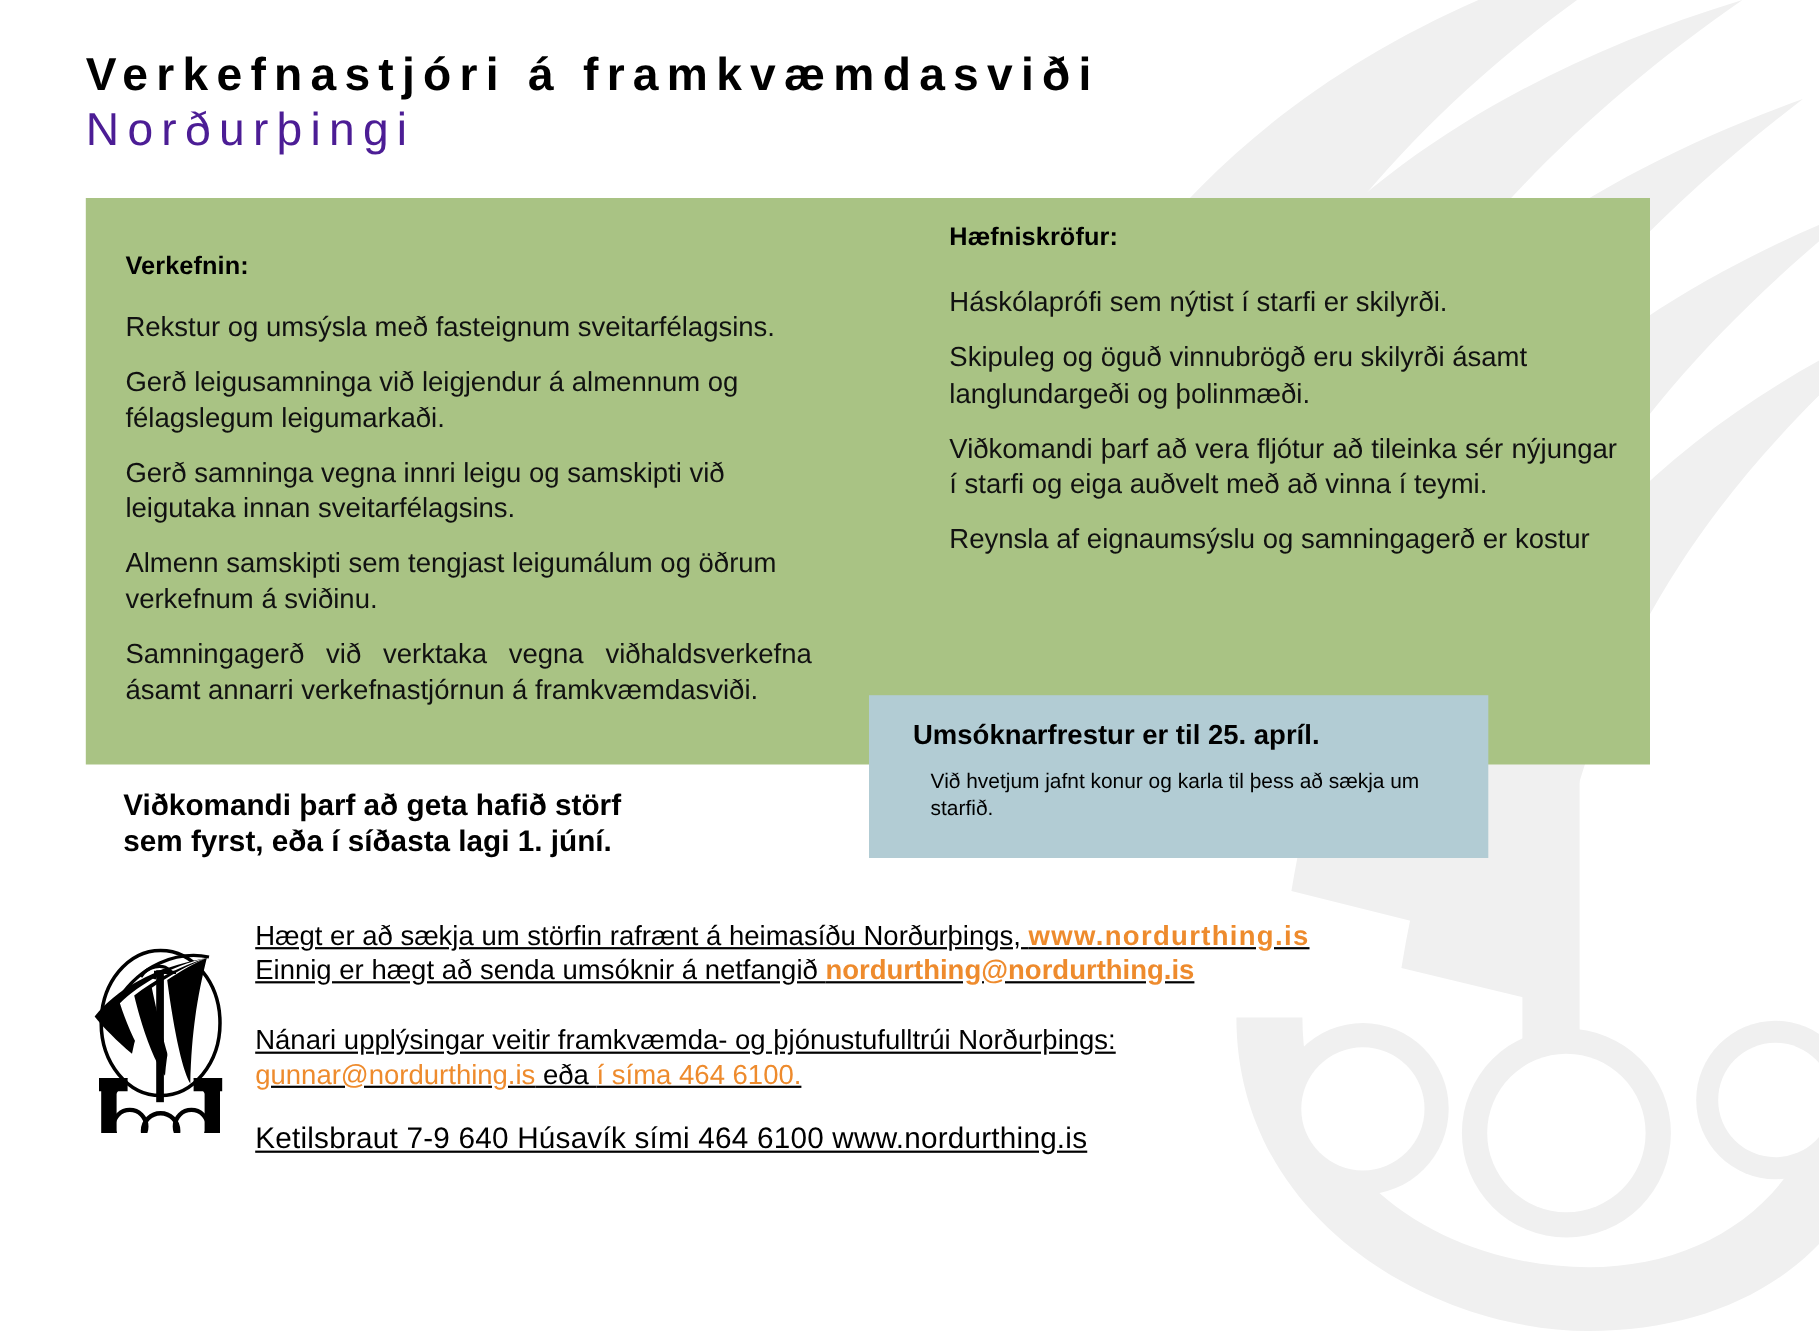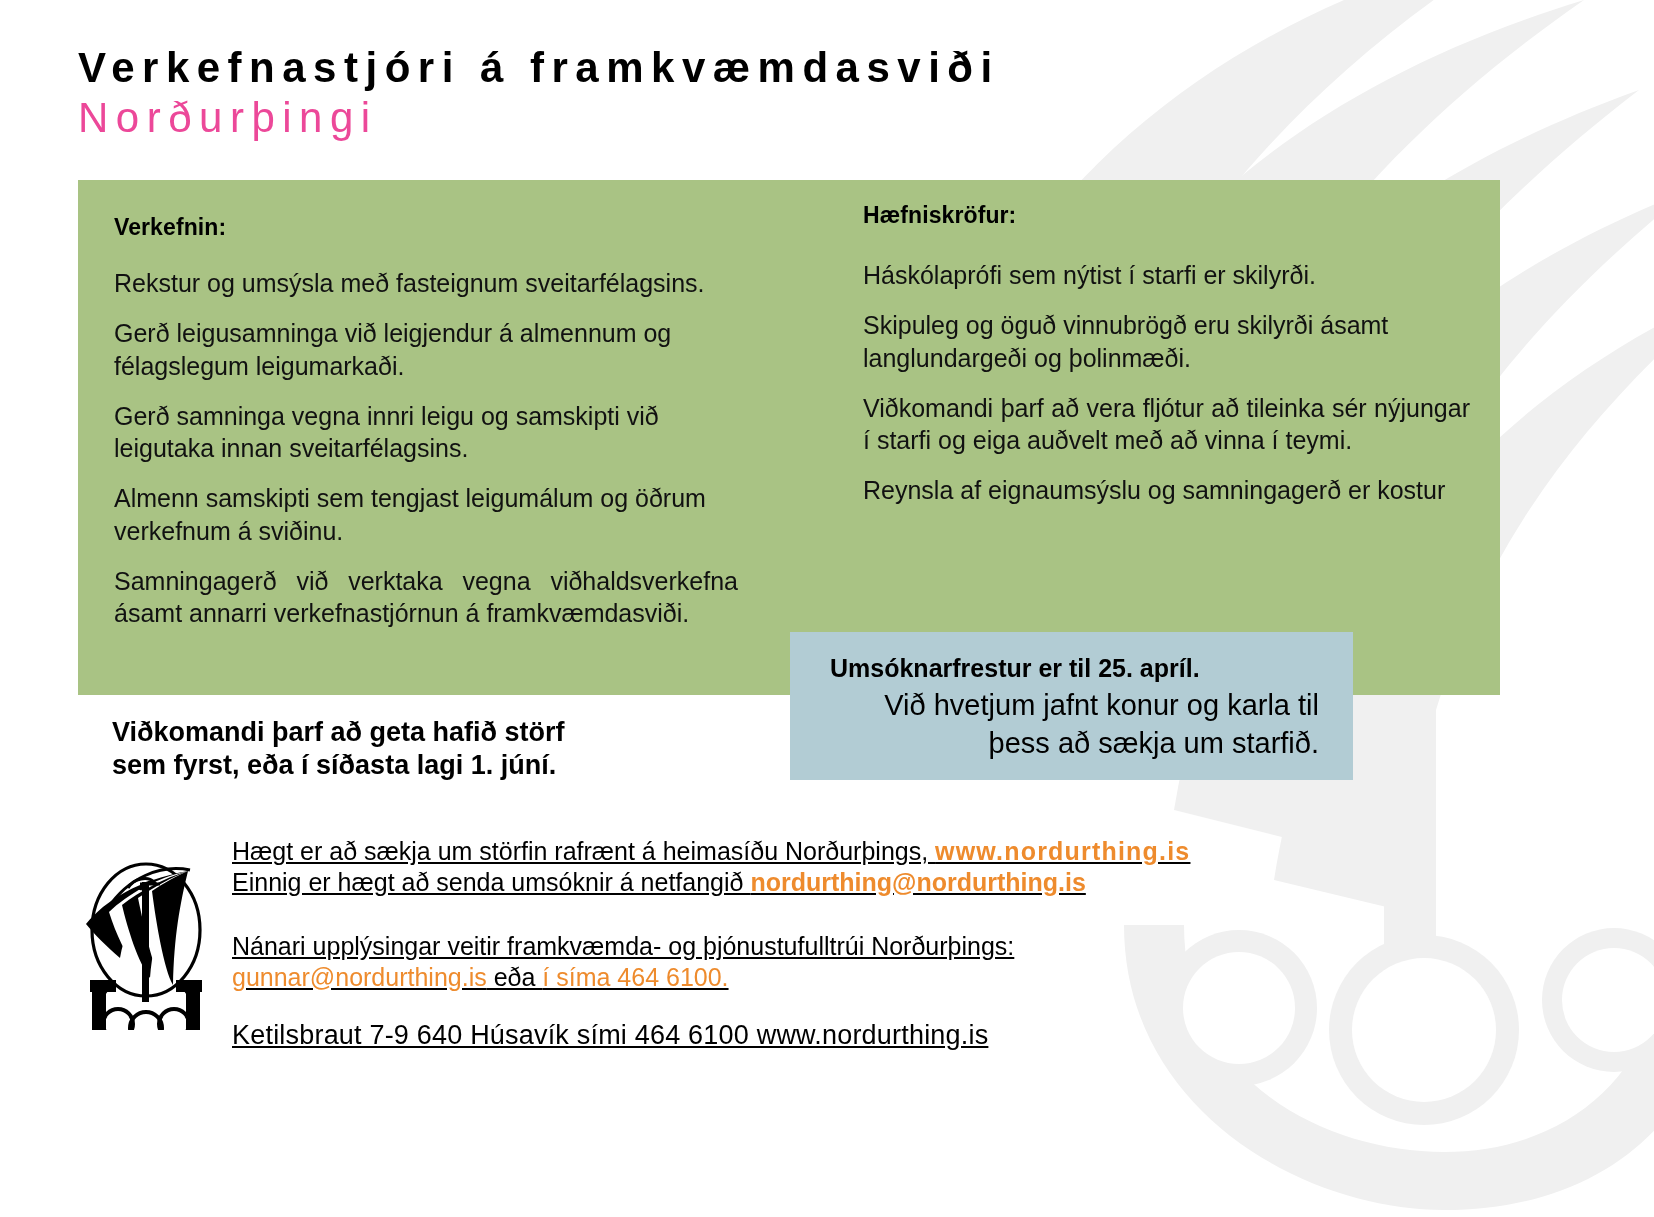--- a/index.html
+++ b/index.html
@@ -47,40 +47,40 @@
     line-height: 1.12;
     white-space: nowrap;
     color: #000;
   }
   .title-line2 {
     font-size: 42px;
     font-weight: 400;
     letter-spacing: 7.5px;
     line-height: 1.18;
     white-space: nowrap;
-    color: #ec4899;
+    color: #4c1d95;
     margin-top: 2px;
   }
 
   
   .green-panel {
     position: absolute;
     left: 78px;
     top: 180px;
     width: 1422px;
     height: 515px;
     background: #a9c384;
     z-index: 1;
   }
   .col {
     position: absolute;
     top: 0;
     box-sizing: border-box;
   }
-  .col-left  { left: 0px;   width: 700px; padding: 34px 40px 0 36px; }
+  .col-left  { left: 0px;   width: 700px; padding: 48px 40px 0 36px; }
   .col-right { left: 745px; width: 677px; padding: 22px 30px 0 40px; }
 
   .col-head {
     font-size: 23px;
     font-weight: 700;
     margin: 0 0 26px 0;
     letter-spacing: 0.1px;
   }
   .col-right .col-head { margin-bottom: 30px; }
 
@@ -104,24 +104,23 @@
     z-index: 2;
     box-sizing: border-box;
     padding: 22px 30px 0 40px;
   }
   .blue-head {
     font-size: 25px;
     font-weight: 700;
     margin: 0 0 4px 0;
   }
   .blue-text {
-    font-size: 29px;
+    font-size: 19px;
     line-height: 1.3;
-    margin: 4px;
-    text-align: right;
+    margin: 16px;
   }
 
   
   .start-note {
     position: absolute;
     left: 112px;
     top: 716px;
     width: 670px;
     font-size: 27px;
     font-weight: 700;

